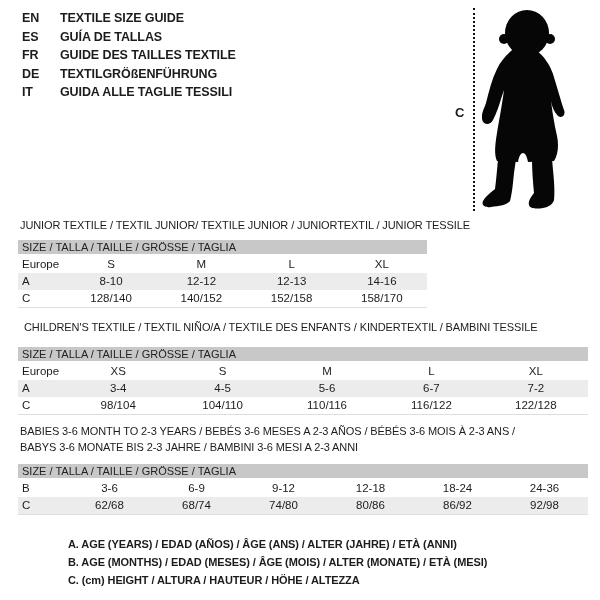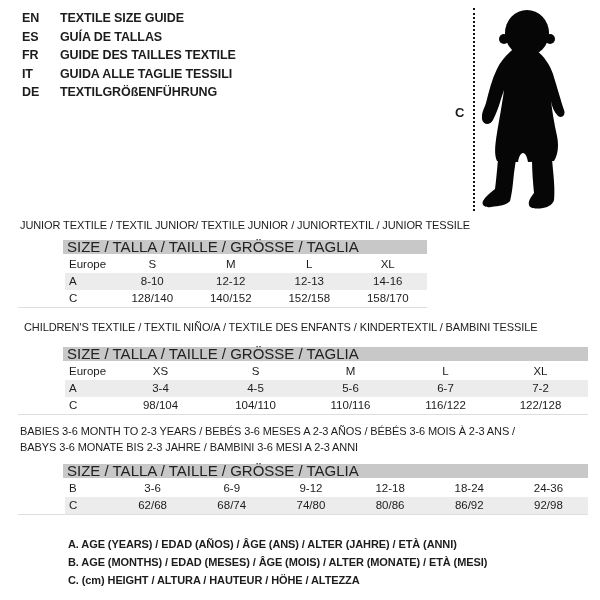--- a/index.html
+++ b/index.html
@@ -14,22 +14,22 @@
   .lang-code{width:38px;}
   
   .size-figure{position:absolute;left:450px;top:8px;width:135px;height:206px;}
   .dotted-line{position:absolute;left:23px;top:0;height:203px;width:0;border-left:2px dotted #111;}
   .figure-label{position:absolute;left:5px;top:97px;font-weight:bold;font-size:13px;}
   .figure-svg{position:absolute;left:32px;top:1px;}
   
   .section-title{position:absolute;font-weight:normal;font-size:11px;letter-spacing:-0.1px;line-height:16px;white-space:nowrap;}
   
   .size-table{position:absolute;border-bottom:1px solid #dedede;}
-  .thead{background:#c8c8c8;height:14px;line-height:14px;font-size:15px;padding-left:4px;margin-bottom:2px;color:#222;margin-left:45px;}
-  .trow{display:flex;height:17px;line-height:17px;font-size:11.5px;margin-left:47px;}
+  .thead{background:#c8c8c8;height:14px;line-height:14px;font-size:11px;padding-left:4px;margin-bottom:2px;color:#222;}
+  .trow{display:flex;height:17px;line-height:17px;font-size:11.5px;}
   .trow.shaded{background:#ececec;}
   .tlabel{width:48px;padding-left:4px;box-sizing:border-box;text-align:left;}
   .tcell{flex:1;text-align:center;}
   
   .footnotes{position:absolute;left:20px;top:535px;}
   .footnote{font-weight:bold;font-size:11px;line-height:18px;letter-spacing:-0.1px;margin-left:48px;}
 </style>
 </head>
 <body>
 
@@ -40,26 +40,26 @@
     </div>
     <div class="lang-row">
       <span class="lang-code">ES</span>
       <span class="lang-title">GUÍA DE TALLAS</span>
     </div>
     <div class="lang-row">
       <span class="lang-code">FR</span>
       <span class="lang-title">GUIDE DES TAILLES TEXTILE</span>
     </div>
     <div class="lang-row">
+      <span class="lang-code">DE</span>
+      <span class="lang-title">TEXTILGRÖßENFÜHRUNG</span>
+    </div>
+    <div class="lang-row">
       <span class="lang-code">IT</span>
       <span class="lang-title">GUIDA ALLE TAGLIE TESSILI</span>
-    </div>
-    <div class="lang-row">
-      <span class="lang-code">DE</span>
-      <span class="lang-title">TEXTILGRÖßENFÜHRUNG</span>
     </div>
   </div>
 
 <div class="size-figure">
   <div class="dotted-line"></div>
   <div class="figure-label">C</div>
   <svg class="figure-svg" width="88" height="200" viewBox="0 0 88 200" aria-hidden="true">
     <g fill="#060606">
 
       <path d="M16 150 C15 162 14 172 13 180 C8 184 3 188 1 192 C-1 197 4 199 9 198 C17 197 25 196 28 192 C30 185 31 174 32 164 L34 150 Z"></path>

